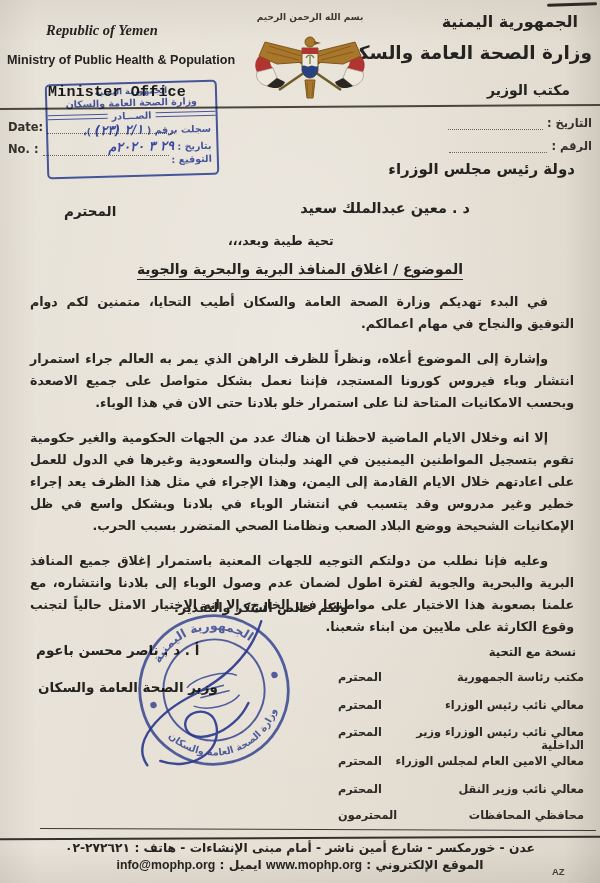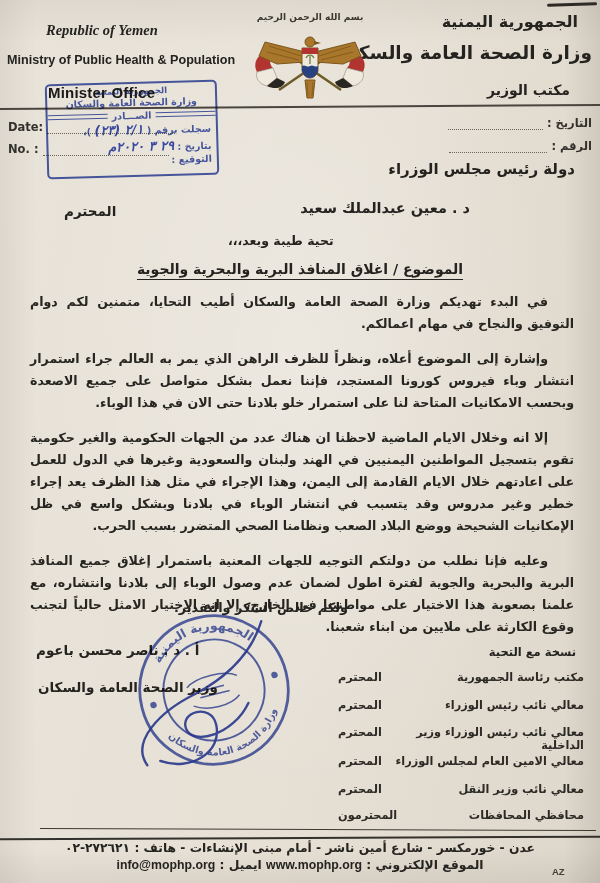--- a/index.html
+++ b/index.html
@@ -38,21 +38,21 @@
     color:#3c50ae;direction:rtl;text-align:center;
     font-size:9.5px;font-weight:bold;line-height:1.25;
     mix-blend-mode:multiply;opacity:.92;padding-top:2px;box-sizing:border-box;
   }
   .reg-stamp .row{padding:0 5px;white-space:nowrap;overflow:hidden;}
   .reg-stamp .sader{display:flex;align-items:center;gap:4px;justify-content:center;margin:1px 0;}
   .reg-stamp .sader i{flex:1;border-top:1px solid #3c50ae;border-bottom:1px solid #3c50ae;height:3px;}
   .reg-stamp .lbl-row{text-align:right;font-size:9.5px;}
   .hand{font-size:13px;font-style:italic;color:#2e43b4;letter-spacing:1px;}
 
-  .minister-office{left:48px;top:84px;font-size:15px;z-index:5;color:#191919;letter-spacing:.2px;}
+  .minister-office{left:48px;top:84px;font-size:15px;z-index:5;color:#191919;letter-spacing:.2px;font-family:Liberation Mono, monospace;}
 
   
   .body-text{left:30px;right:26px;top:291px;font-size:12.6px;line-height:22px;
     text-align:justify;font-weight:bold;color:#262520;}
   .body-text p{margin:0 0 13px 0;text-indent:26px;}
 
   .subject{left:0;right:0;top:259px;text-align:center;}
   .subject span{display:inline-block;font-size:14px;font-weight:bold;border-bottom:1.7px solid #24231f;padding-bottom:2px;}
 
   

